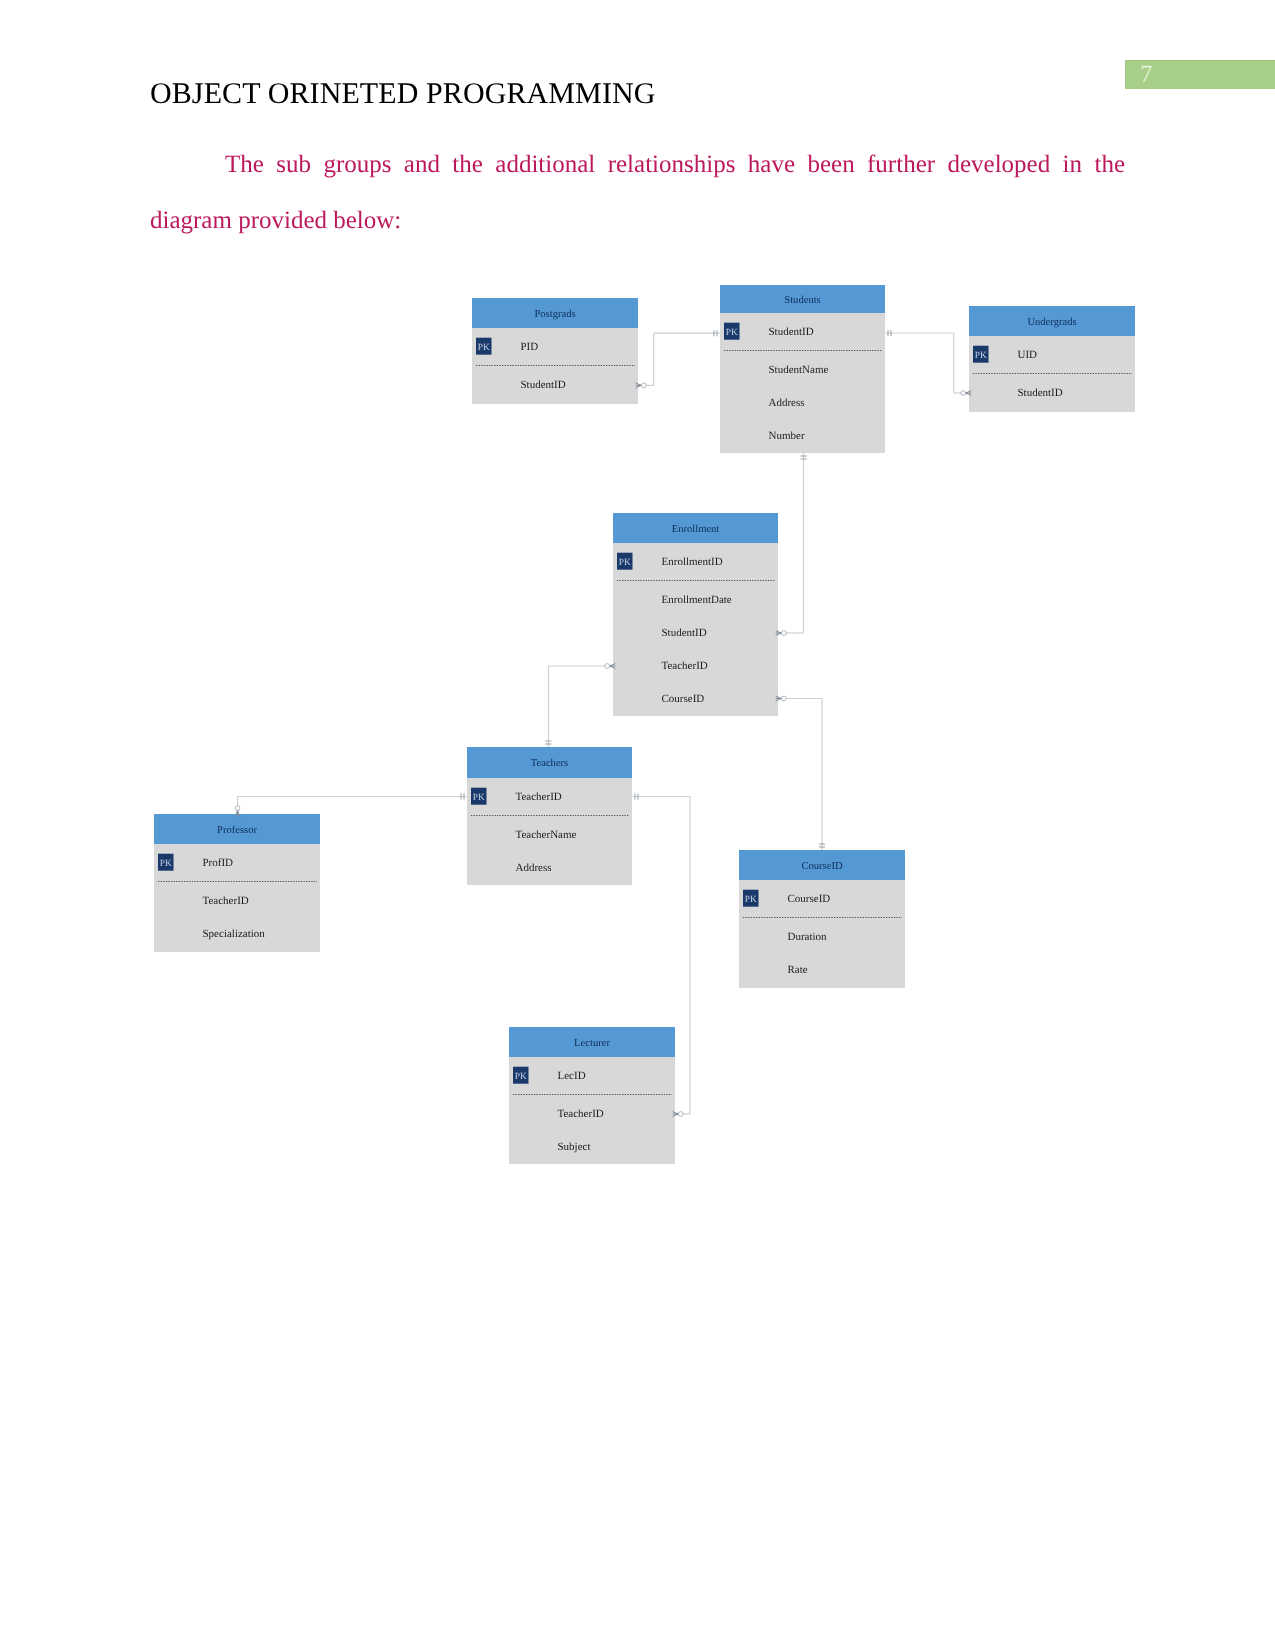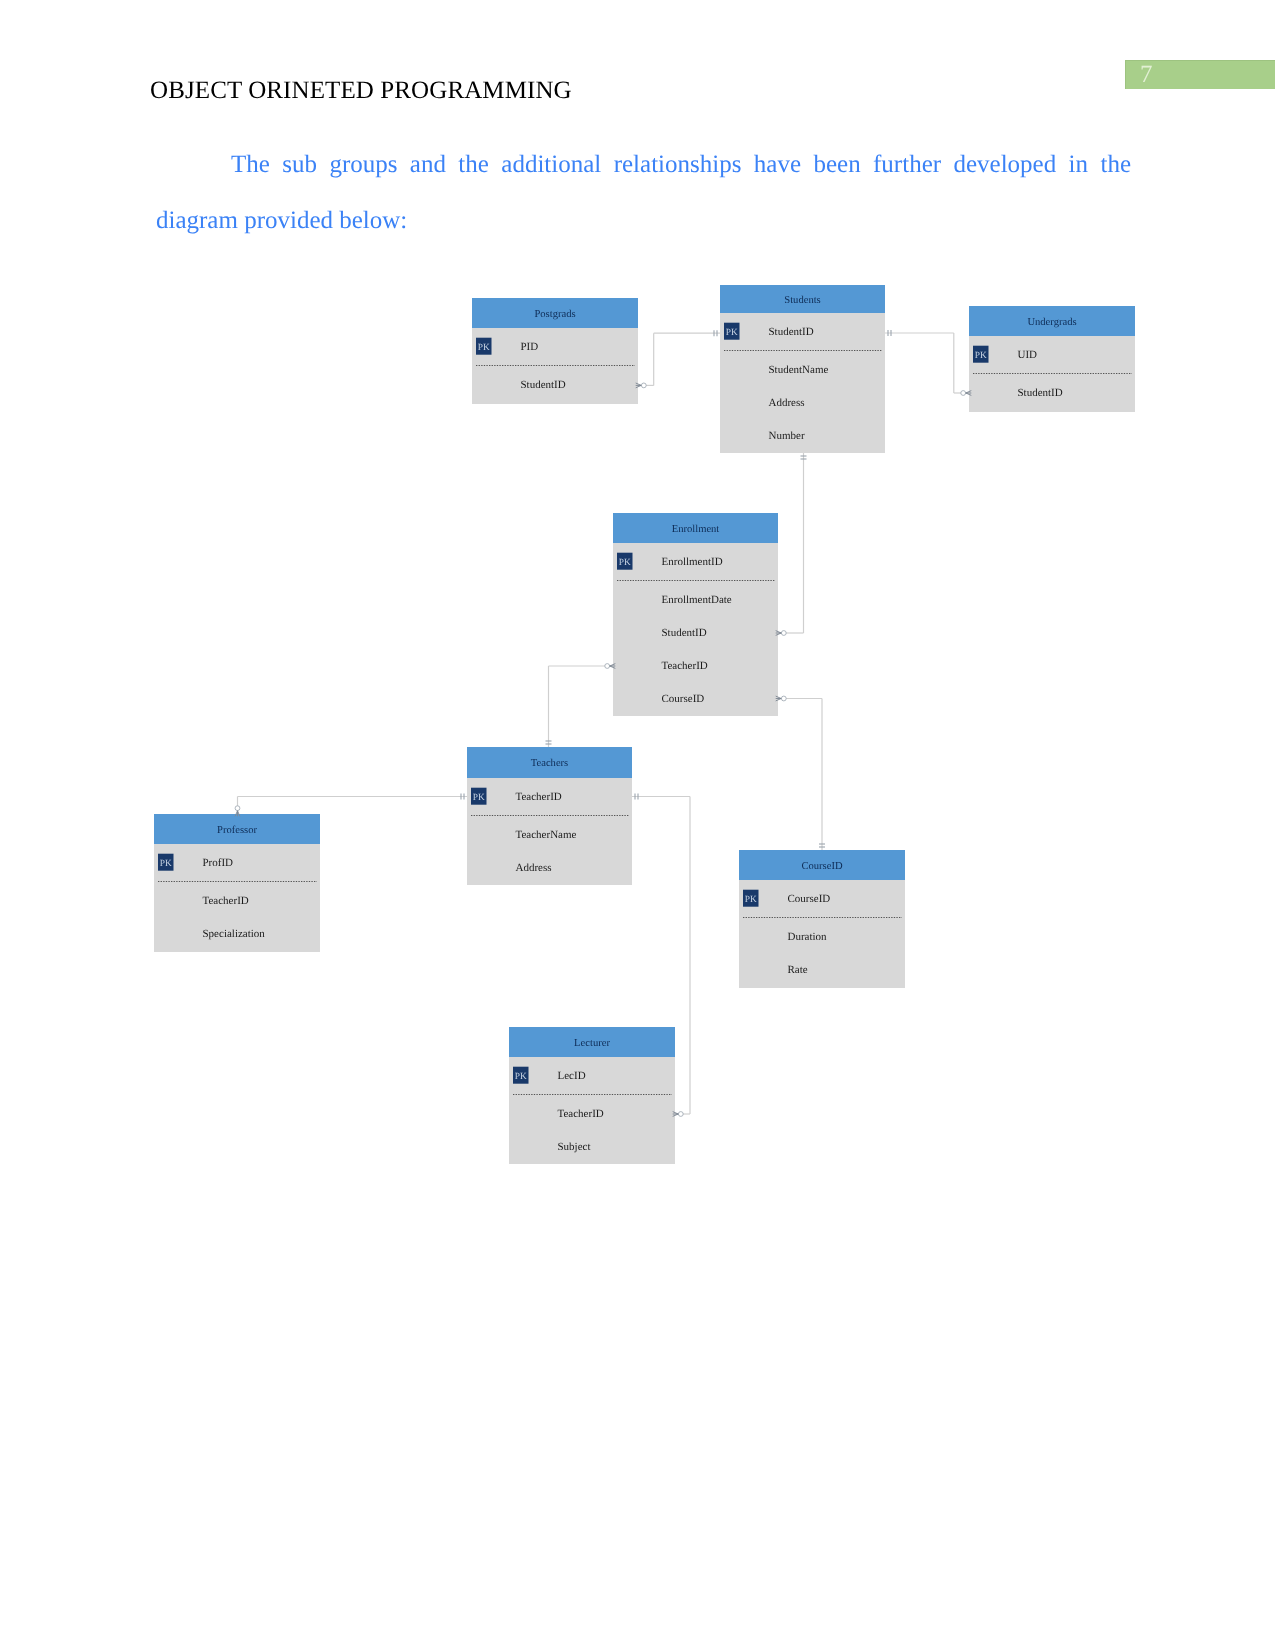--- a/index.html
+++ b/index.html
@@ -1,22 +1,22 @@
 <!DOCTYPE html>
 <html><head>
 <meta charset="utf-8">
 <title>ER Diagram Page</title>
 <style>
   html,body{margin:0;padding:0;}
   body{width:1275px;height:1651px;background:#ffffff;-webkit-font-smoothing:antialiased;text-rendering:geometricPrecision;font-family:"Liberation Serif",serif;position:relative;overflow:hidden;}
   .page{position:absolute;inset:0;}
   .page-badge{position:absolute;left:1125px;top:60px;width:150px;height:29px;background:#a8cf8a;box-shadow:inset 1px 1px 0 #9dc380;}
   .page-badge span{position:absolute;left:15px;top:2px;font-size:25px;line-height:26px;color:#e2f0d4;font-family:"Liberation Serif",serif;}
-  .doc-title{position:absolute;left:150px;top:77px;font-size:25px;color:#000;letter-spacing:0.1px;}
-  .para{position:absolute;left:156px;top:137px;width:975px;font-size:25px;line-height:56px;text-align:justify;color:#3b82f6;}
+  .doc-title{position:absolute;left:150px;top:77px;font-size:30px;color:#000;letter-spacing:0.1px;}
+  .para{position:absolute;left:150px;top:137px;width:975px;font-size:25px;line-height:56px;text-align:justify;color:#be185d;}
   .para .indent{display:inline-block;width:75px;}
   #diagram{position:absolute;left:0;top:0;}
 </style>
 </head>
 <body>
 
 <div class="page">
   <div class="page-badge" style="background: rgb(168, 207, 138);">
     <span>7</span>
   </div>

